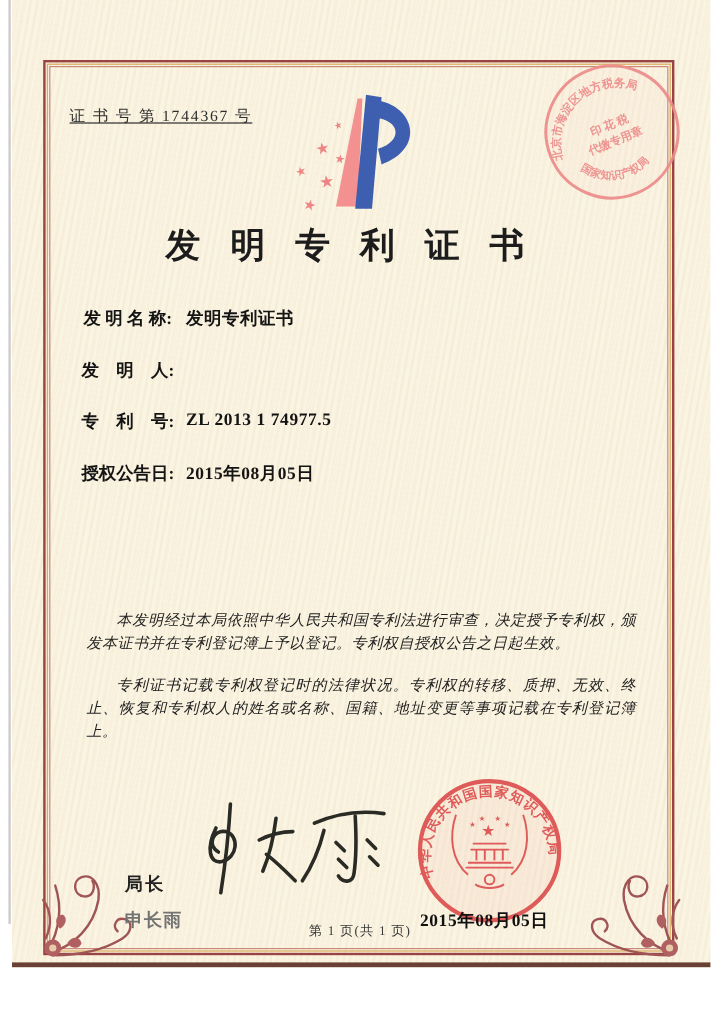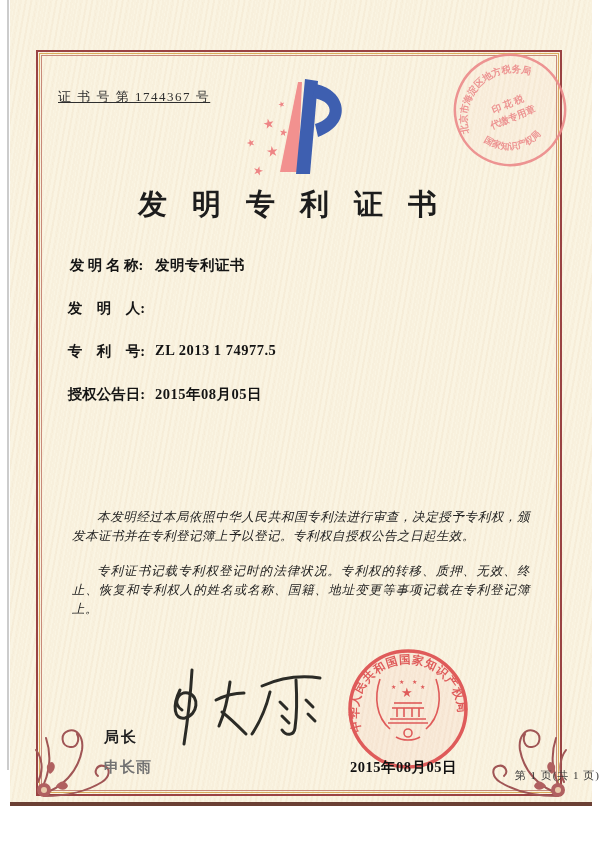--- a/index.html
+++ b/index.html
@@ -44,21 +44,21 @@
   }
   .body-text p{margin:16px;text-indent:2em;}
   .sig-title{position:absolute;left:104px;top:688px;font-size:15px;font-weight:700;color:#222;
     font-family:"Liberation Sans","DejaVu Sans",sans-serif;letter-spacing:2px;margin-top:40px;}
   .sig-name{position:absolute;left:104px;top:720px;font-size:15px;font-weight:700;color:#737373;
     font-family:"Liberation Sans","DejaVu Sans",sans-serif;letter-spacing:1px;margin-top:38px;}
   .sig-svg{position:absolute;left:158px;top:660px;}
   .stamp{position:absolute;left:450px;top:50px;transform:rotate(-22deg);opacity:0.9;}
   .seal{position:absolute;left:344px;top:645px;opacity:0.92;}
   .grant-date{position:absolute;left:350px;top:758px;font-size:14.5px;font-weight:700;color:#111;letter-spacing:0.5px;}
-  .footer{position:absolute;left:0;top:768px;width:600px;text-align:right;font-size:11px;color:#3a3a3a;letter-spacing:1px;}
+  .footer{position:absolute;left:0;top:768px;width:600px;text-align:center;font-size:11px;color:#3a3a3a;letter-spacing:1px;}
   .logo{position:absolute;left:238px;top:74px;}
   .flourish{position:absolute;}
   .flourish.bl{left:28px;top:704px;}
   .flourish.br{left:482px;top:704px;transform:scaleX(-1);}
 </style>
 </head>
 <body>
 
 <div class="paper"></div>
 <div class="scan-edge"></div>

